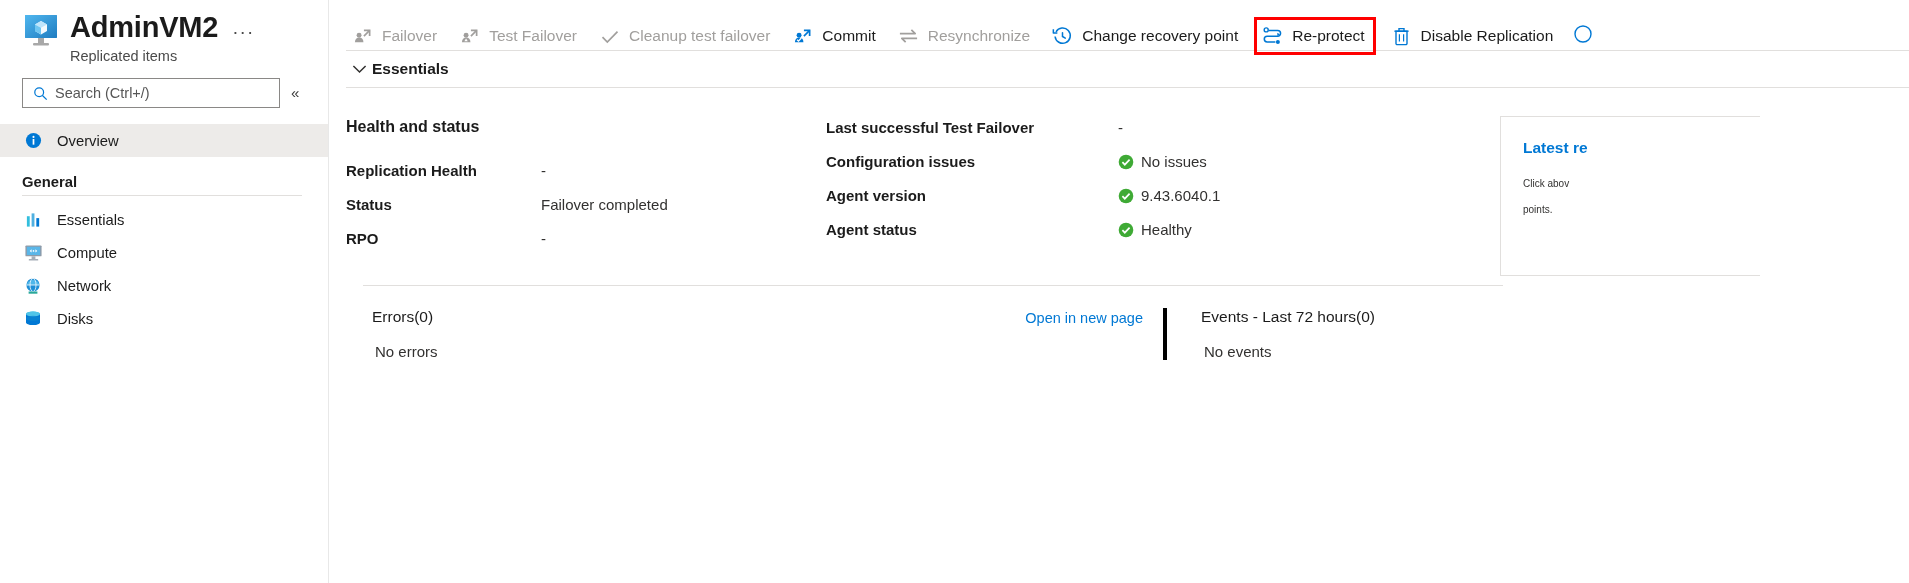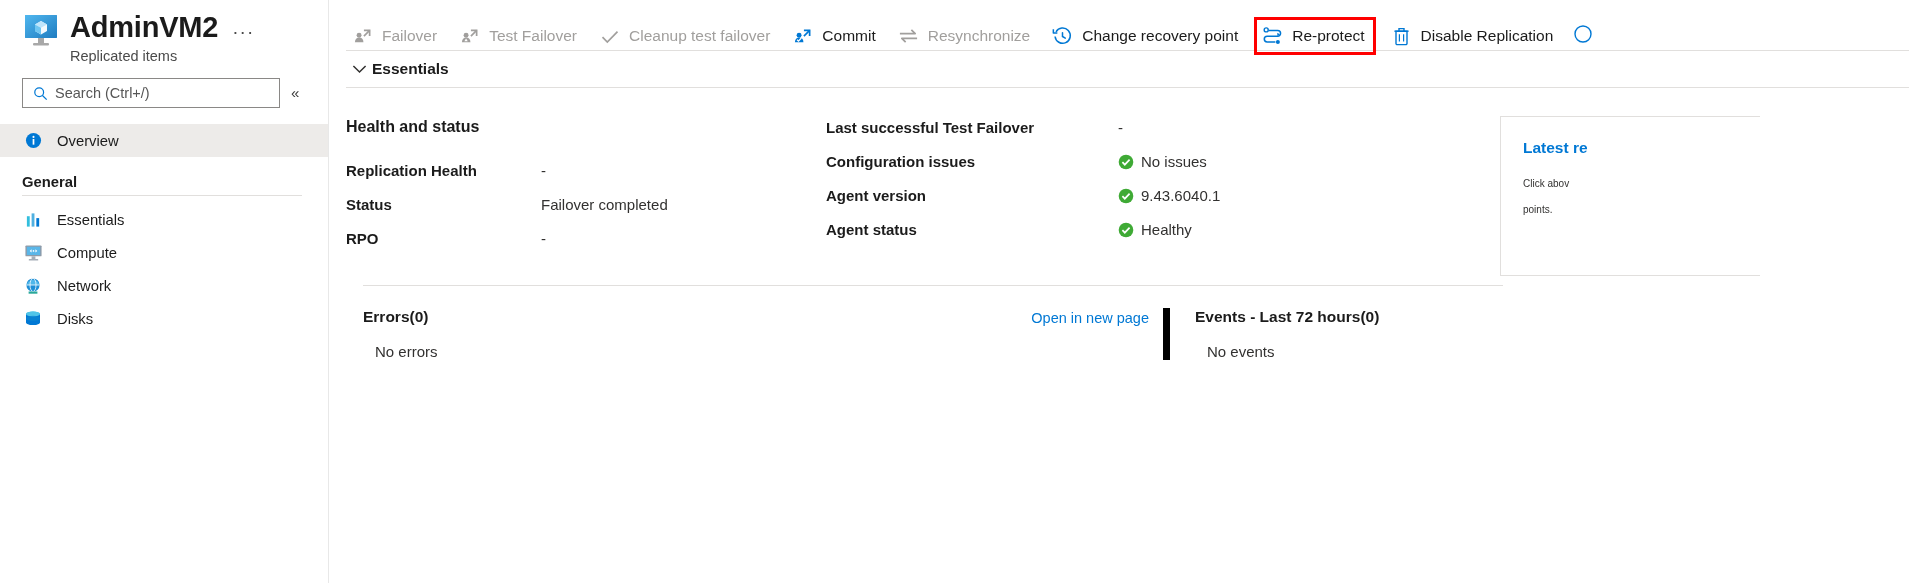--- a/index.html
+++ b/index.html
@@ -209,25 +209,25 @@
     margin: 22px 0 0 17px;
     width: 1140px;
   }
   .bottom {
     display: flex;
     padding-top: 22px;
     padding-left: 17px;
     position: relative;
   }
   .panel-errors { width: 800px; flex: 0 0 800px; position: relative; padding-right: 20px; }
-  .panel-events { width: 420px; flex: 0 0 420px; border-left: 7px solid #000000; padding-left: 25px; }
-  .panel-title { font-size: 15.5px; font-weight: 700; color:#1b1b1b; }
+  .panel-events { width: 420px; flex: 0 0 420px; border-left: 4px solid #000000; padding-left: 25px; }
+  .panel-title { font-size: 15.5px; font-weight: 400; color:#1b1b1b;margin-left:9px; }
   .panel-body { font-size: 15px; color:#323130; margin-top: 17px; padding-left: 12px; }
   .link {
-    position: absolute; right: 14px; top: 2px;
+    position: absolute; right: 20px; top: 2px;
     font-size: 14.5px; color:#0078d4; cursor: pointer;
   }
 
   
   .side-card {
     position: absolute;
     left: 1171px;
     top: 116px;
     width: 260px;
     border: 1px solid #e1dfdd;

